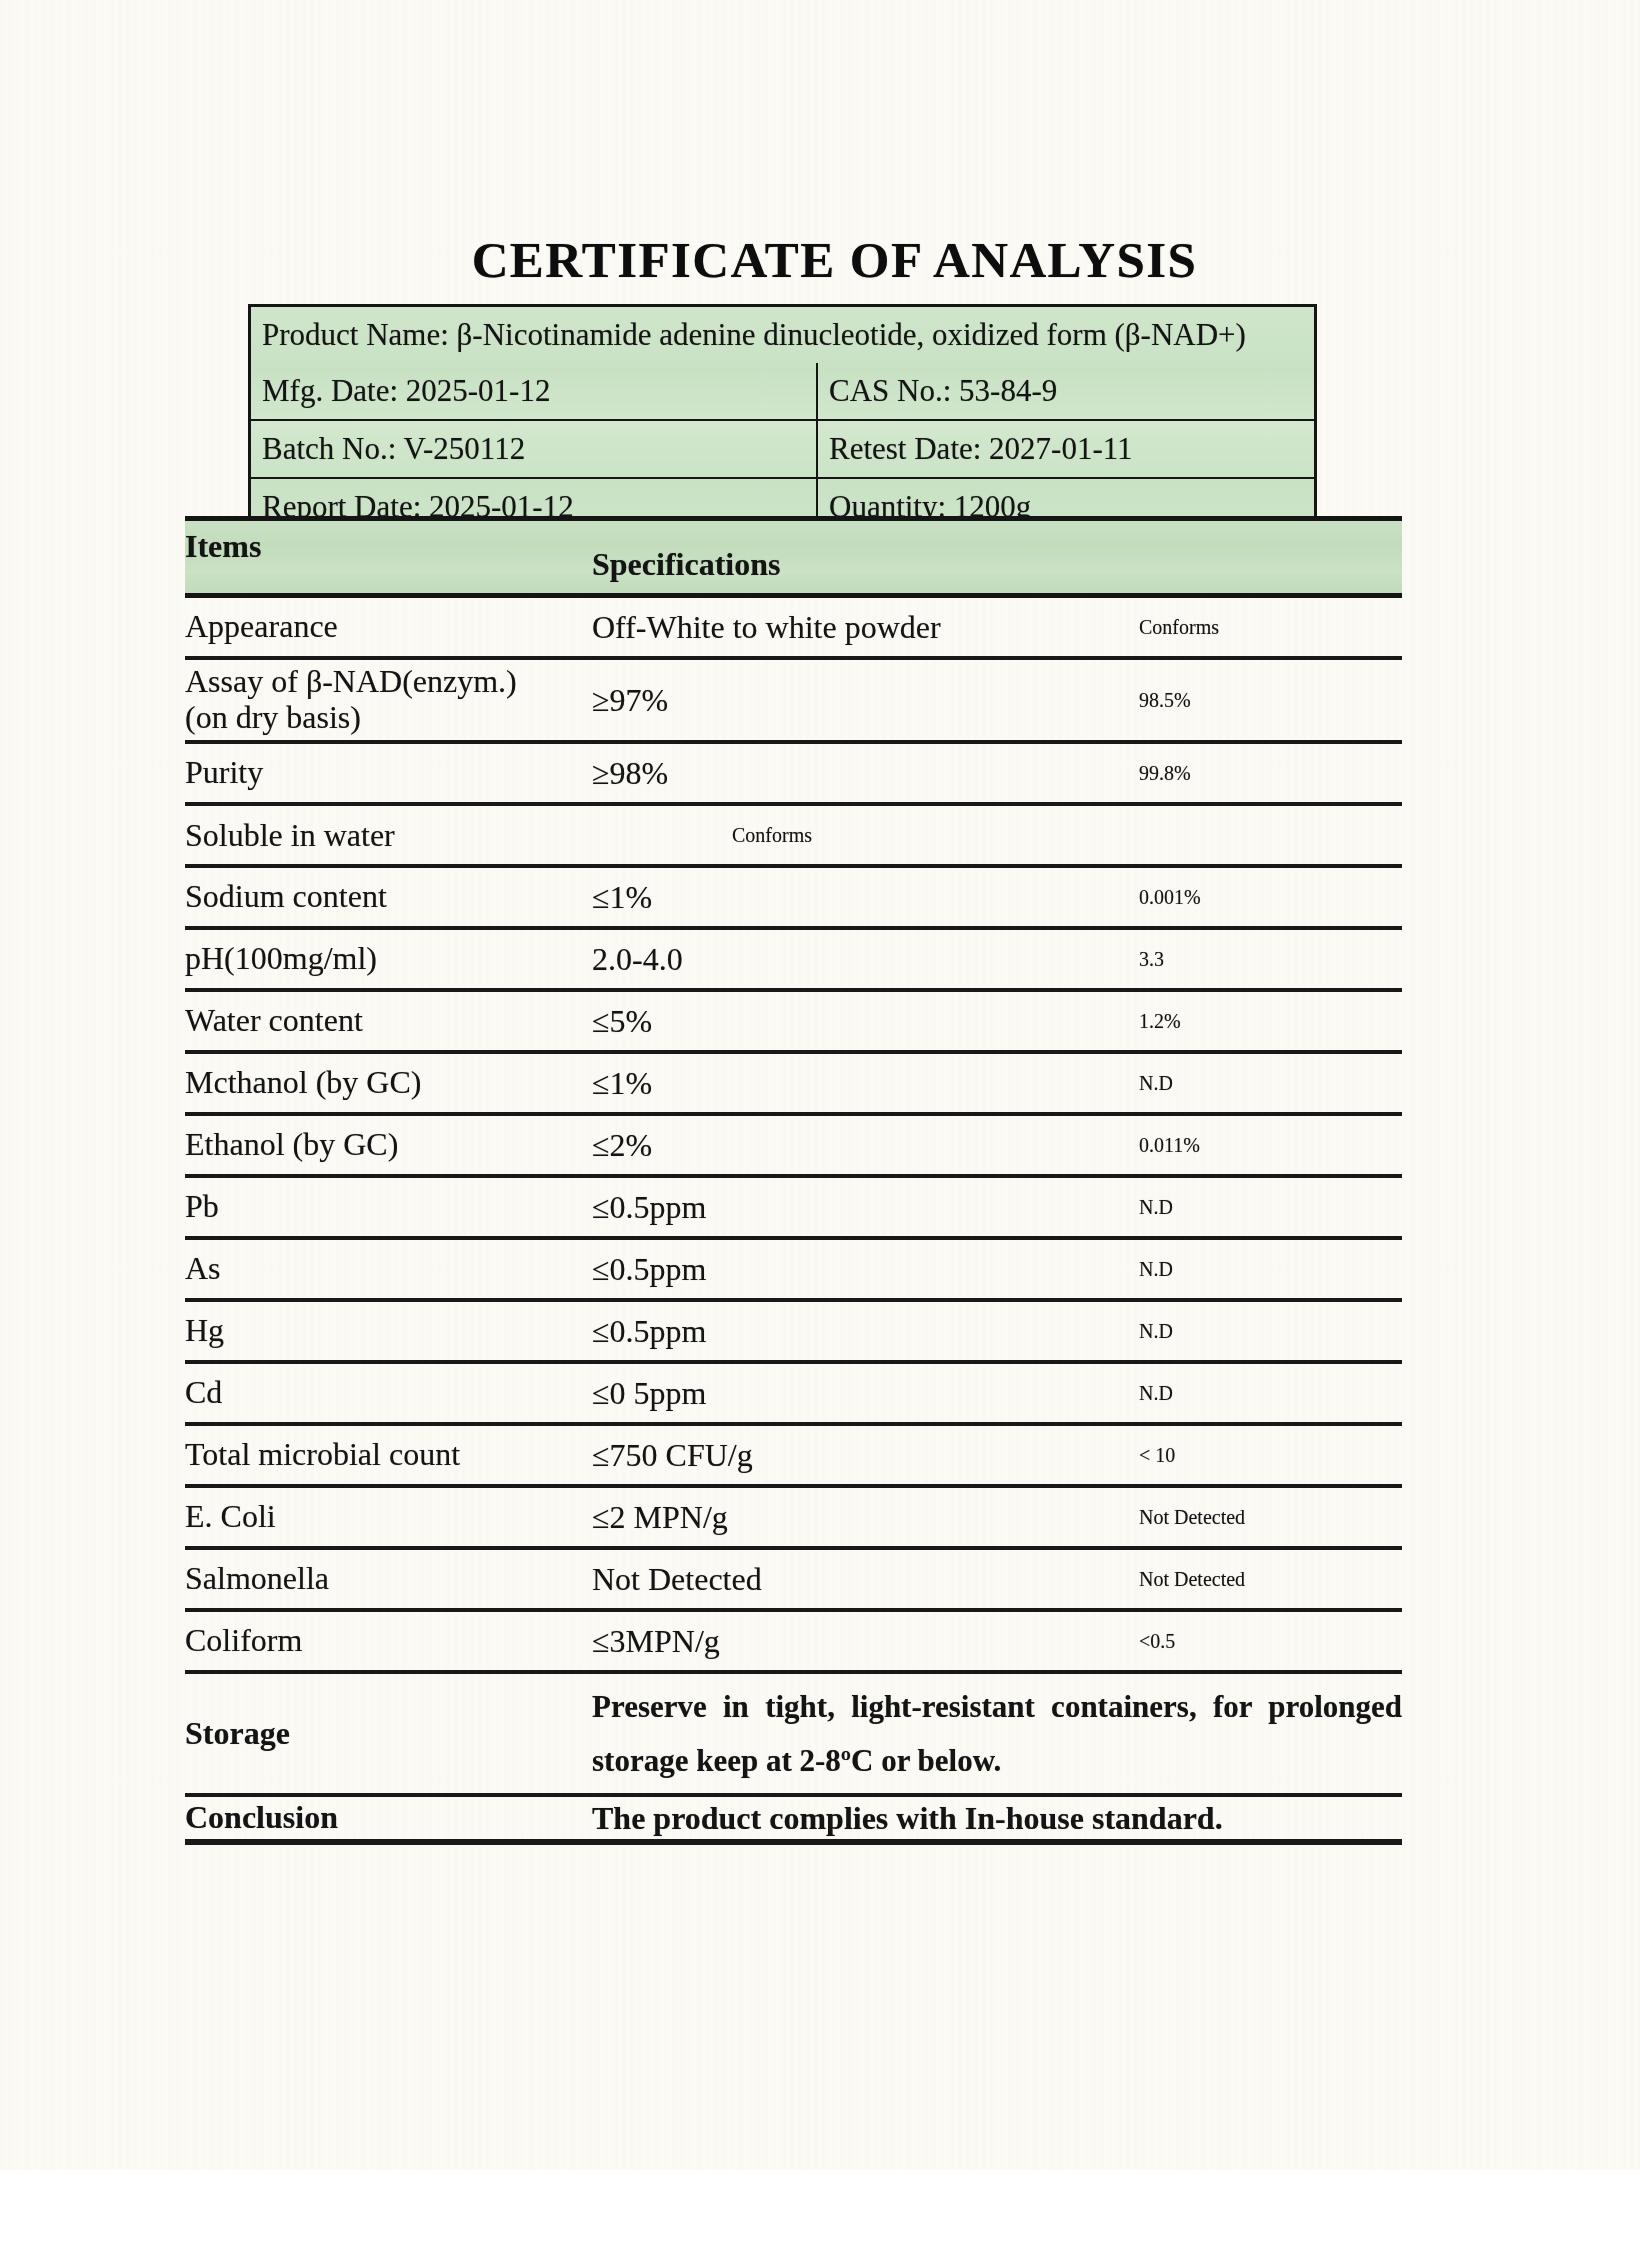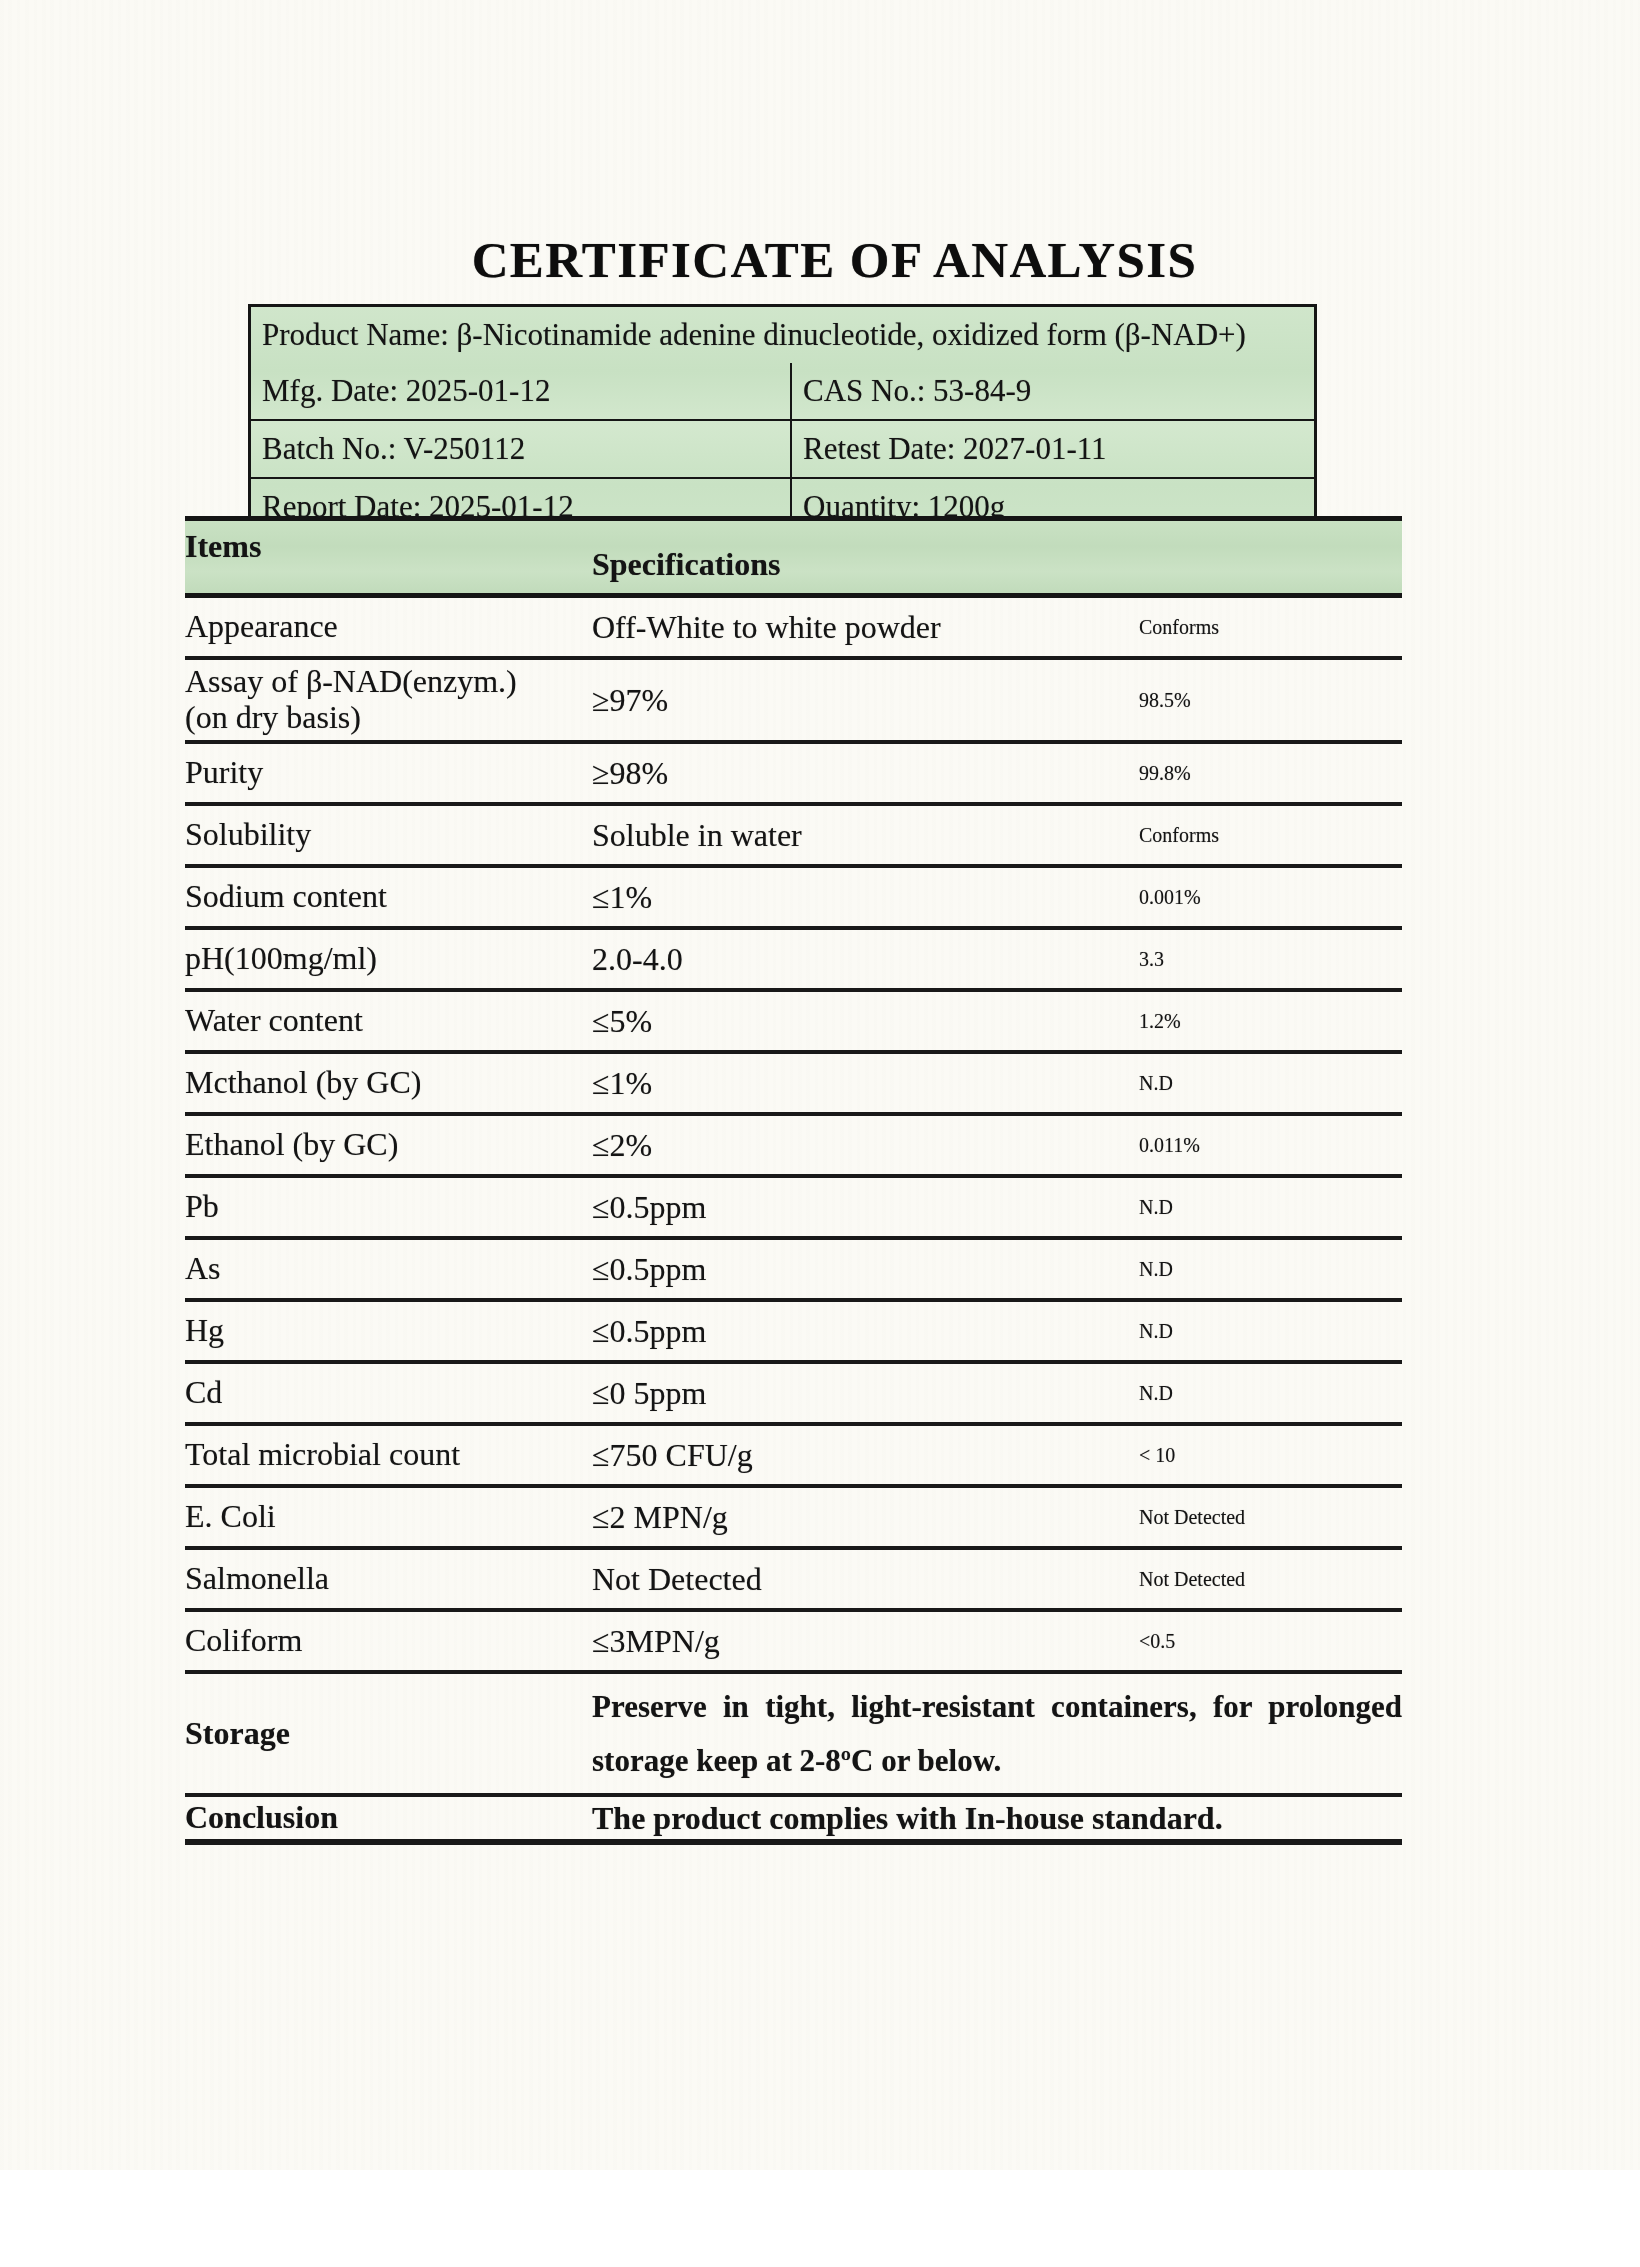--- a/index.html
+++ b/index.html
@@ -20,21 +20,21 @@
     border:3.7px solid #151515;
     background:linear-gradient(180deg,#d0e6cb 0%,#c8e1c3 28%,#d3e8ce 52%,#c9e2c4 78%,#cde4c8 100%);
     box-shadow:0 1.9px 0 rgba(20,40,20,.25);
   }
   .irow{display:flex;height:56px;border-top:2.8px solid #151515;}
   .irow:first-child{border-top:0;}
   .icell{display:flex;align-items:center;padding-left:11px;font-size:31px;white-space:nowrap;
          text-shadow:0 0 0.9px rgba(20,20,20,.4);}
   .icell.full{flex:1;}
   .icell.lft{width:539px;box-sizing:border-box;flex:none;}
-  .icell.rgt{flex:1;border-left:2.8px solid #151515;}
+  .icell.rgt{flex:1;border-left:2.8px solid #151515;margin-left:26px;}
   
   .spec{position:absolute;left:185px;top:516px;width:1217px;}
   .shead{
     display:flex;height:82px;box-sizing:border-box;
     border-top:5.6px solid #151515;border-bottom:5.6px solid #151515;
     background:linear-gradient(180deg,#c9e1c3 0%,#c2dcbc 35%,#cbe2c5 70%,#c1dbbb 100%);
     font-weight:bold;font-size:32px;text-shadow:0 0 0.9px rgba(20,20,20,.45);
   }
   .hc1{width:407px;box-sizing:border-box;padding-top:6.5px;}
   .hc2{width:547px;box-sizing:border-box;padding-top:25px;}
@@ -110,21 +110,20 @@
     <div class="c3">98.5%</div>
   </div>
 
   <div class="srow">
     <div class="c1">Purity</div>
     <div class="c2">≥98%</div>
     <div class="c3">99.8%</div>
   </div>
 
   <div class="srow">
-    <div class="c1">Solubility</div>
     <div class="c2">Soluble in water</div>
     <div class="c3">Conforms</div>
   </div>
 
   <div class="srow">
     <div class="c1">Sodium content</div>
     <div class="c2">≤1%</div>
     <div class="c3">0.001%</div>
   </div>
 

